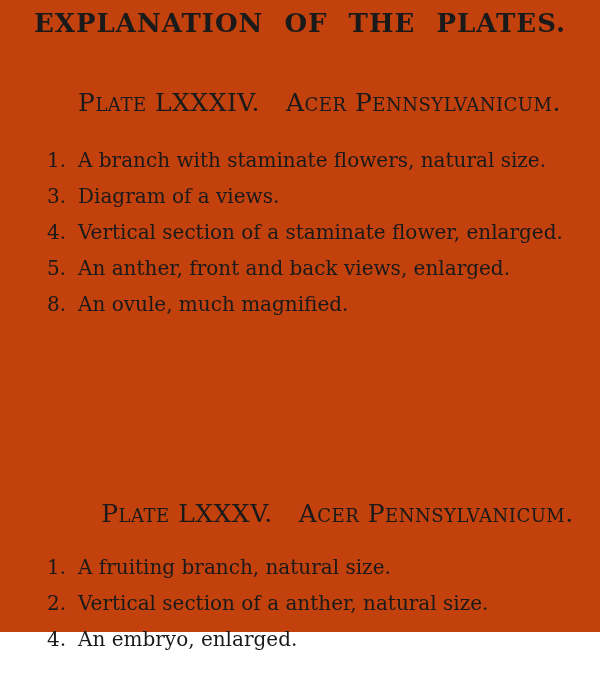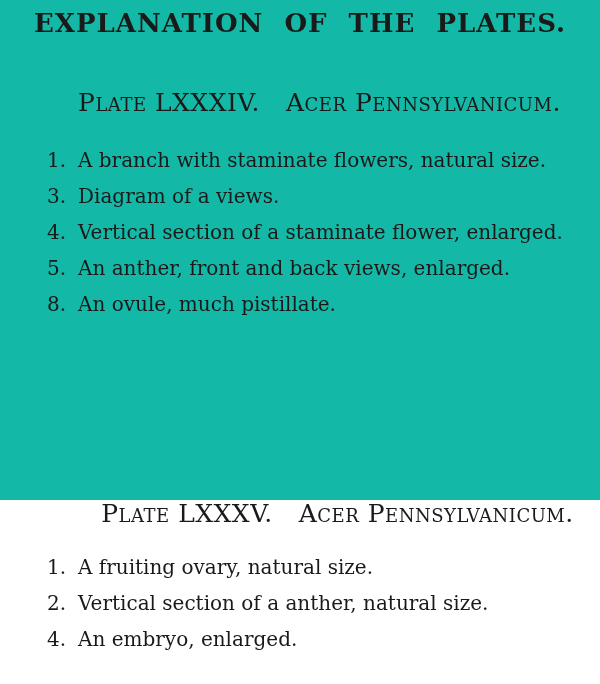--- a/index.html
+++ b/index.html
@@ -5,22 +5,22 @@
   html, body { margin: 0; padding: 0; }
   body {
     width: 600px; height: 684px;
     background: #ffffff;
     font-family: "DejaVu Serif", serif;
     color: #1a1a1a;
     overflow: hidden;
   }
   .page {
     position: relative;
-    width: 600px; height: 500px;
-    background: #14b8a6;
+    width: 600px; height: 632px;
+    background: #c2410c;
   }
   .title {
     position: absolute;
     top: 7px; left: 0; width: 600px;
     margin: 0;
     text-align: center;
     font-size: 26px;
     line-height: 32px;
     font-weight: bold;
     letter-spacing: 1px;
@@ -71,32 +71,32 @@
       <li class="item">
         <span class="num">3.</span><span class="txt">Diagram of a views.</span>
       </li>
       <li class="item">
         <span class="num">4.</span><span class="txt">Vertical section of a staminate flower, enlarged.</span>
       </li>
       <li class="item">
         <span class="num">5.</span><span class="txt">An anther, front and back views, enlarged.</span>
       </li>
       <li class="item">
-        <span class="num">8.</span><span class="txt">An ovule, much pistillate.</span>
+        <span class="num">8.</span><span class="txt">An ovule, much magnified.</span>
       </li>
     </ol>
   </section>
 
   <section>
     <h2 class="heading heading-2">
       <span class="plate">Plate LXXXV.</span><span class="species">Acer Pennsylvanicum.</span>
     </h2>
     <ol class="figure-list list-2">
       <li class="item">
-        <span class="num">1.</span><span class="txt">A fruiting ovary, natural size.</span>
+        <span class="num">1.</span><span class="txt">A fruiting branch, natural size.</span>
       </li>
       <li class="item">
         <span class="num">2.</span><span class="txt">Vertical section of a anther, natural size.</span>
       </li>
       <li class="item">
         <span class="num">4.</span><span class="txt">An embryo, enlarged.</span>
       </li>
     </ol>
   </section>
 

